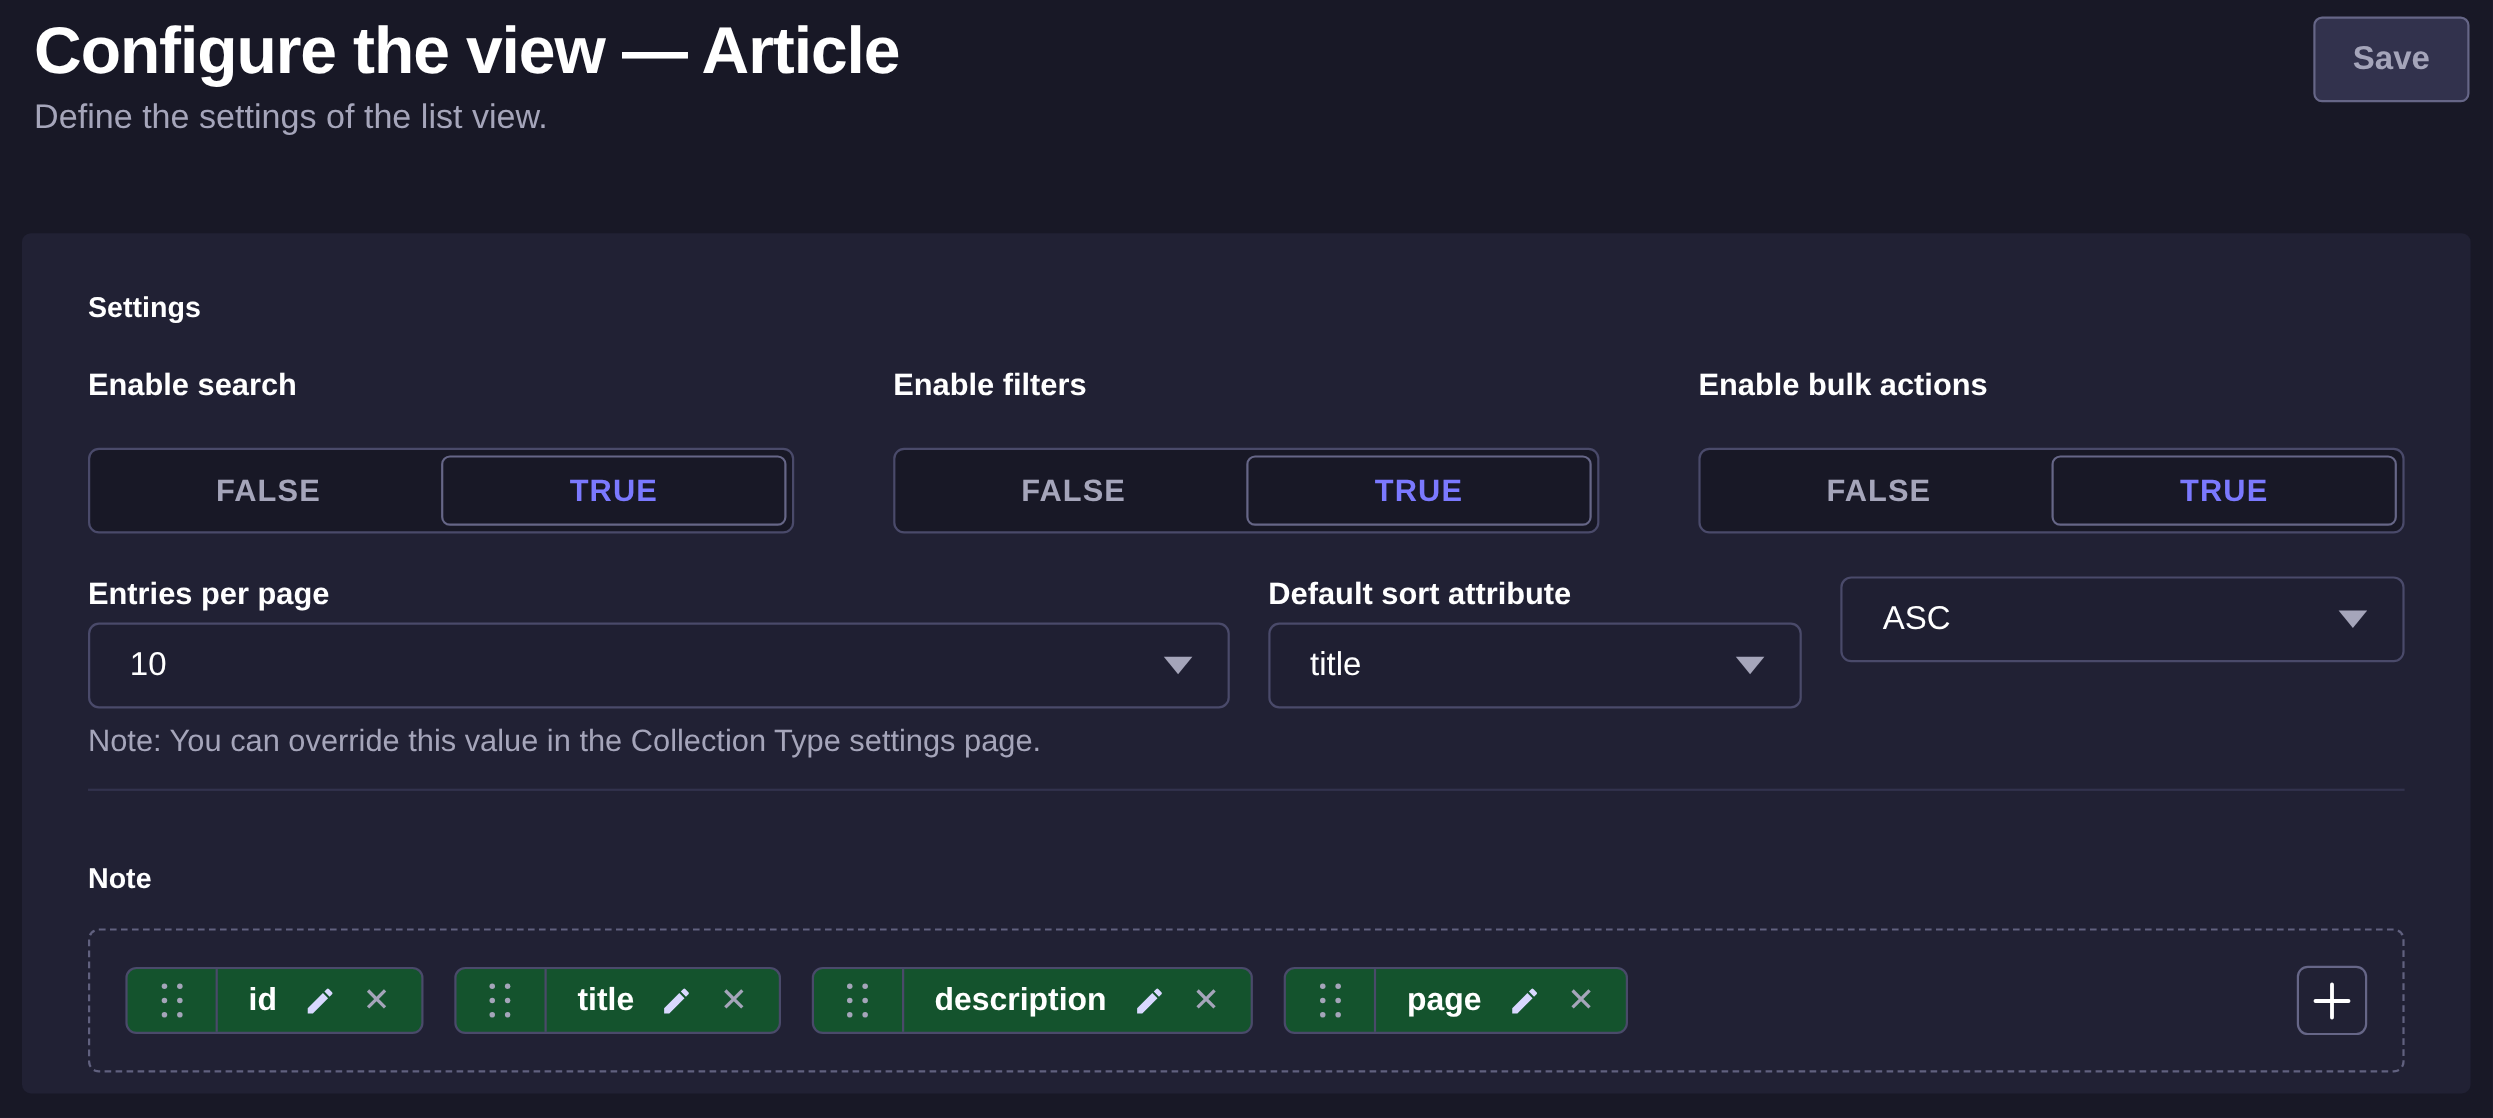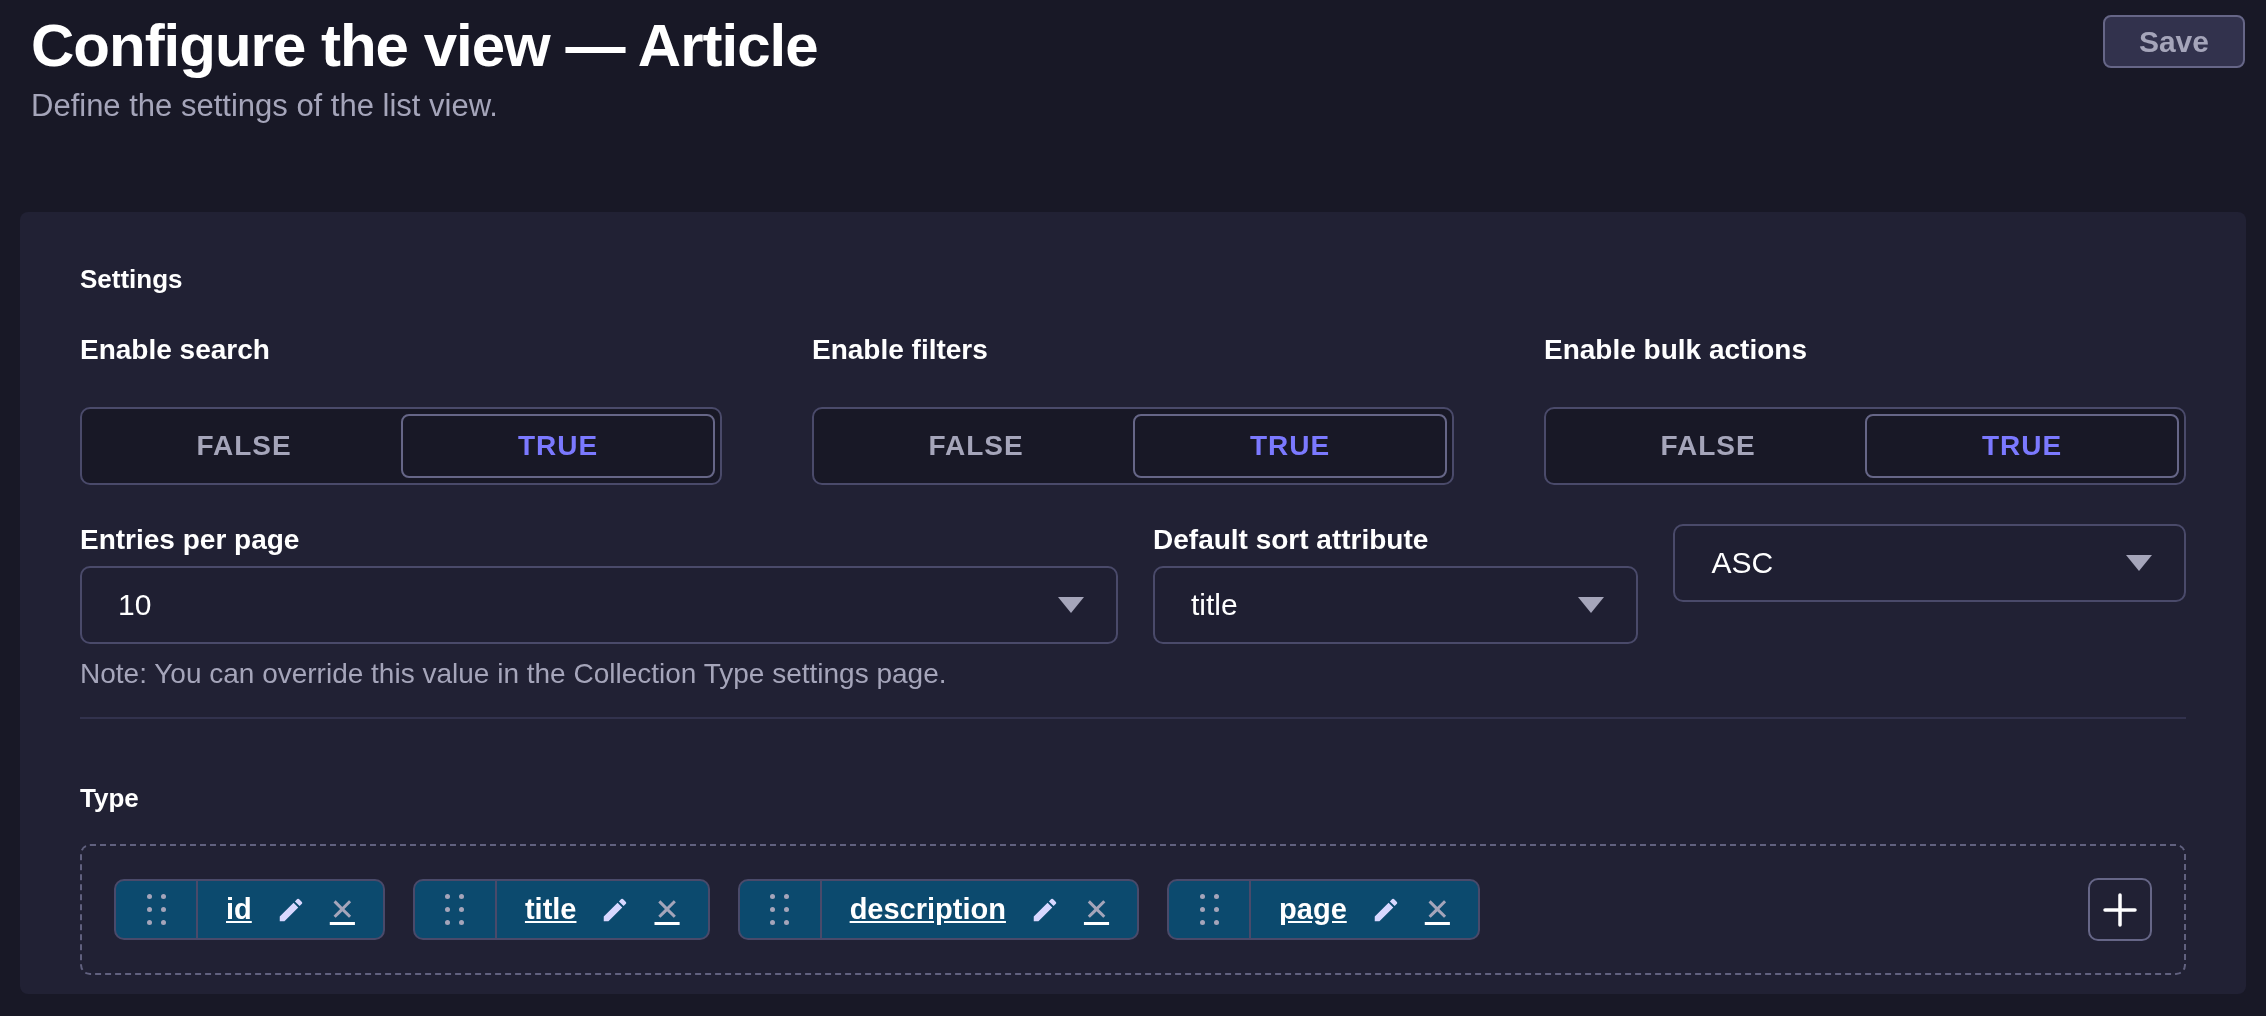--- a/index.html
+++ b/index.html
@@ -15,21 +15,21 @@
   .header { padding:14px 20px 0 31px; position:relative; }
   .page-title {
     font-size:60px; font-weight:700; letter-spacing:-1px;
     line-height:64px; color:#ffffff;
   }
   .page-subtitle {
     margin-top:10px; font-size:31px; line-height:36px; color:#a5a5ba;
   }
   .save-btn {
     position:absolute; top:15px; right:21px;
-    height:53px; padding:0 34px;
+    height:78px; padding:0 34px;
     background:#32324d; border:2px solid #666687; border-radius:8px;
     color:#a5a5ba; font-size:30px; font-weight:600;
     font-family:"Liberation Sans", sans-serif;
     display:flex; align-items:center; justify-content:center;
   }
 
   
   .panel {
     margin:88px 20px 0 20px;
     height:782px;
@@ -81,21 +81,21 @@
 
   
   .dnd-zone {
     height:131px;
     border:2px dashed #61617f; border-radius:10px;
     padding:0 32px;
     display:flex; align-items:center; gap:28px;
   }
   .field-chip {
     height:61px; display:flex; align-items:stretch;
-    background:#0c4a6e; border:2px solid #4a4a6a; border-radius:10px;text-decoration:underline;
+    background:#14532d; border:2px solid #4a4a6a; border-radius:10px;
   }
   .chip-drag {
     width:82px; border-right:2px solid #4a4a6a;
     display:flex; align-items:center; justify-content:center;
     cursor:grab;
   }
   .drag-dots { display:grid; grid-template-columns:repeat(2,5px); gap:8px 9px; }
   .drag-dots i { width:5px; height:5px; border-radius:50%; background:#a5a5ba; }
   .chip-body { display:flex; align-items:center; gap:24px; padding:0 28px; }
   .chip-label { font-size:29px; font-weight:700; color:#ffffff; }
@@ -166,21 +166,21 @@
         <span>ASC</span>
         <span class="caret"></span>
       </div>
     </div>
   </div>
 
   <div class="note">Note: You can override this value in the Collection Type settings page.</div>
 
   <hr class="divider">
 
-  <h2 class="section-heading heading-view">Type</h2>
+  <h2 class="section-heading heading-view">Note</h2>
 
   <div class="dnd-zone">
 
     <div class="field-chip">
       <div class="chip-drag">
         <span class="drag-dots">
             <i></i>
             <i></i>
             <i></i>
             <i></i>

